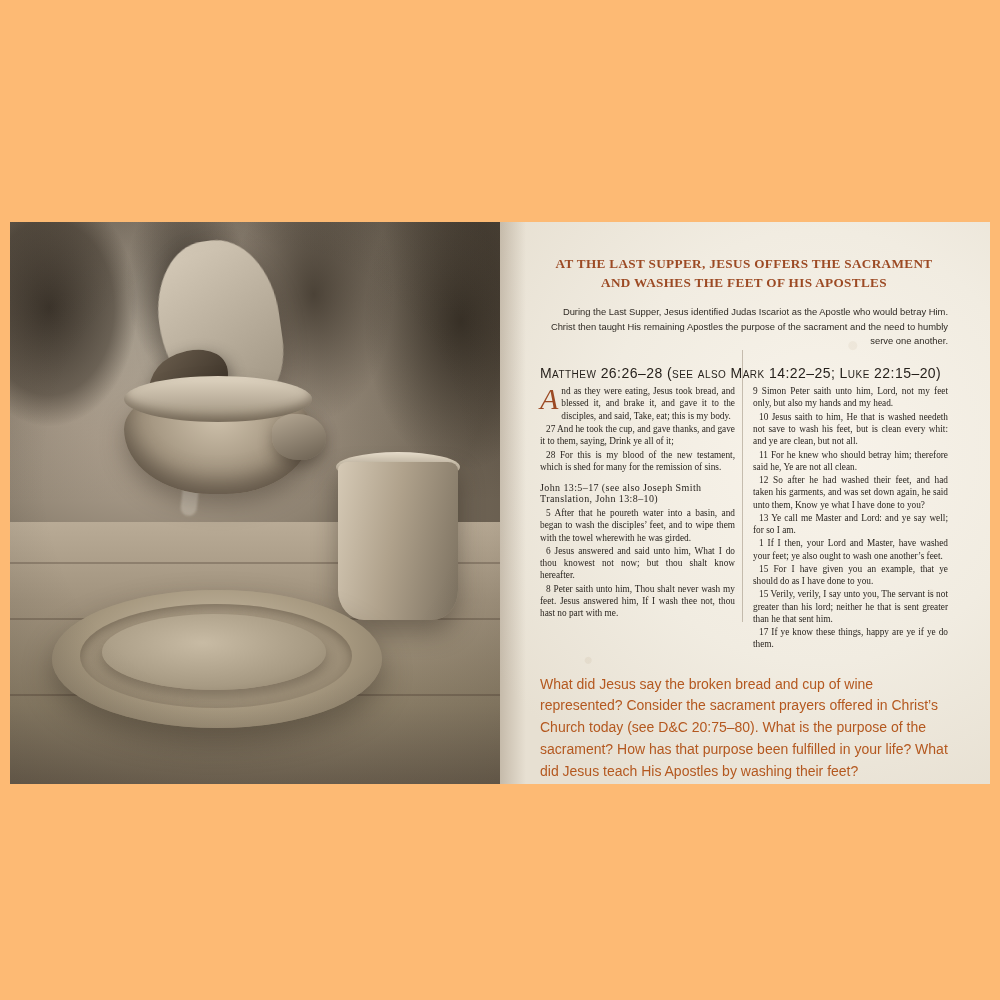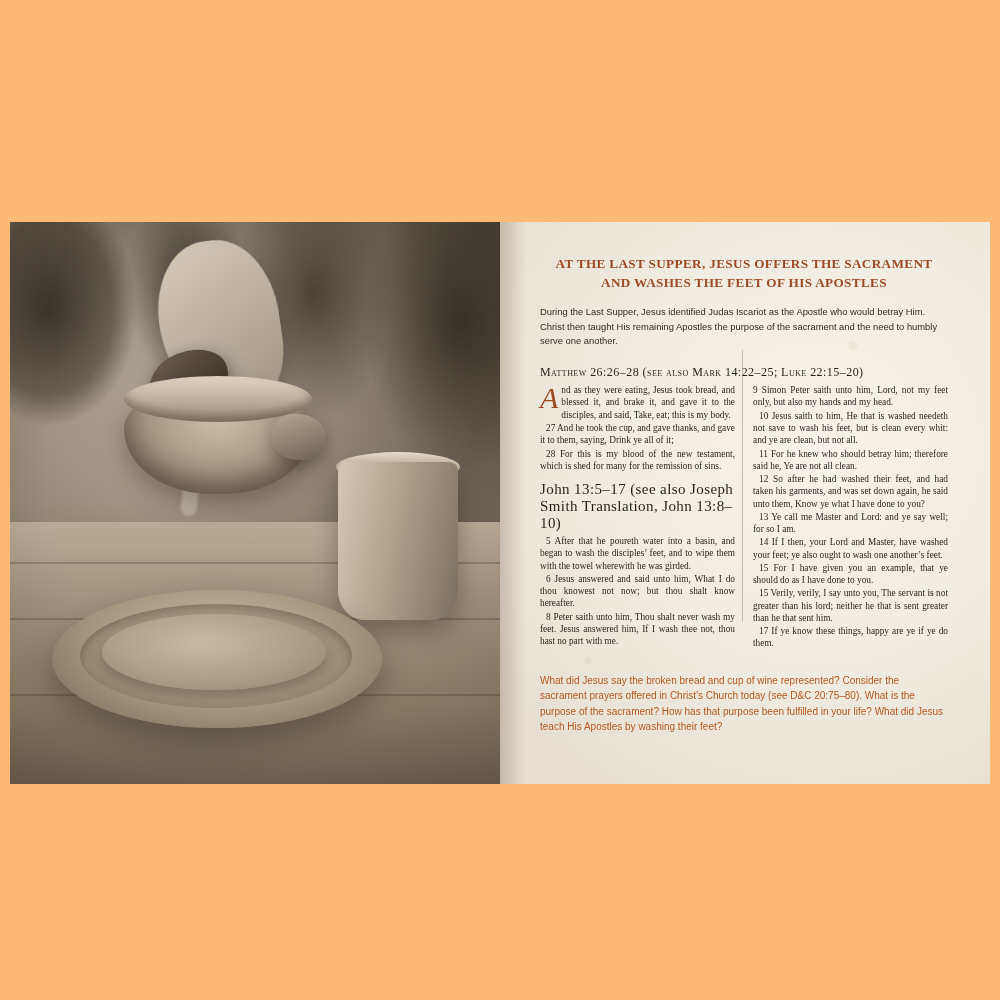--- a/index.html
+++ b/index.html
@@ -186,27 +186,27 @@
     line-height: 1.45;
     text-align: center;
     text-transform: uppercase;
   }
   p.intro {
     margin: 13px 0 8px 0;
     color: #2f2a24;
     font-family: "Liberation Sans", sans-serif;
     font-size: 9.4px;
     line-height: 1.52;
-    text-align: left;
+    text-align: right;
   }
   .ref {
     margin: 17px 0 4px 0;
     color: #241f1a;
-    font-family: Liberation Serif, serif;
-    font-size: 12px;
+    font-family: Liberation Sans, sans-serif;
+    font-size: 14px;
     letter-spacing: .45px;
     font-variant: small-caps;
   }
   .cols {
     margin-top: 2px;
     display: flex;
     gap: 18px;
   }
   .col { width: 195px; }
   .verse {
@@ -234,36 +234,36 @@
     font-family: "Liberation Serif", serif;
     font-size: 30px;
     line-height: 24px;
     padding: 2px 3px 0 0;
     font-style: italic;
   }
   .ref2 {
     margin: 9px 0 3px 0;
     color: #241f1a;
     font-family: "Liberation Serif", serif;
-    font-size: 15px;
+    font-size: 10px;
     letter-spacing: .4px;
   }
   .colrule {
     position: absolute;
     left: 242px;
     top: 128px;
     width: 1px;
     height: 272px;
     background: rgba(110,92,70,.35);
   }
   .question {
     margin-top: 22px;
     color: #b4581f;
     font-family: "Liberation Sans", sans-serif;
-    font-size: 10px;
+    font-size: 14px;
     line-height: 1.55;
   }
 </style>
 </head>
 <body>
 
 <div id="page">
 
   <div class="spread">
 
@@ -312,21 +312,21 @@
                 <p class="verse">8 Peter saith unto him, Thou shalt never wash my feet. Jesus answered him, If I wash thee not, thou hast no part with me.</p>
               </div>
           </div>
           <div class="col">
             <div id="col-right">
                 <p class="verse first">9 Simon Peter saith unto him, Lord, not my feet only, but also my hands and my head.</p>
                 <p class="verse">10 Jesus saith to him, He that is washed needeth not save to wash his feet, but is clean every whit: and ye are clean, but not all.</p>
                 <p class="verse">11 For he knew who should betray him; therefore said he, Ye are not all clean.</p>
                 <p class="verse">12 So after he had washed their feet, and had taken his garments, and was set down again, he said unto them, Know ye what I have done to you?</p>
                 <p class="verse">13 Ye call me Master and Lord: and ye say well; for so I am.</p>
-                <p class="verse">14 If I then, your Lord and Master, have washed your feet; ye also ought to wash one another’s feet.</p>
+                <p class="verse">1 If I then, your Lord and Master, have washed your feet; ye also ought to wash one another’s feet.</p>
                 <p class="verse">15 For I have given you an example, that ye should do as I have done to you.</p>
                 <p class="verse">15 Verily, verily, I say unto you, The servant is not greater than his lord; neither he that is sent greater than he that sent him.</p>
                 <p class="verse">17 If ye know these things, happy are ye if ye do them.</p>
               </div>
           </div>
         </div>
 
         <p class="question">What did Jesus say the broken bread and cup of wine represented? Consider the sacrament prayers offered in Christ’s Church today (see D&amp;C 20:75–80). What is the purpose of the sacrament? How has that purpose been fulfilled in your life? What did Jesus teach His Apostles by washing their feet?</p>
       </div>
       <div class="colrule"></div>

